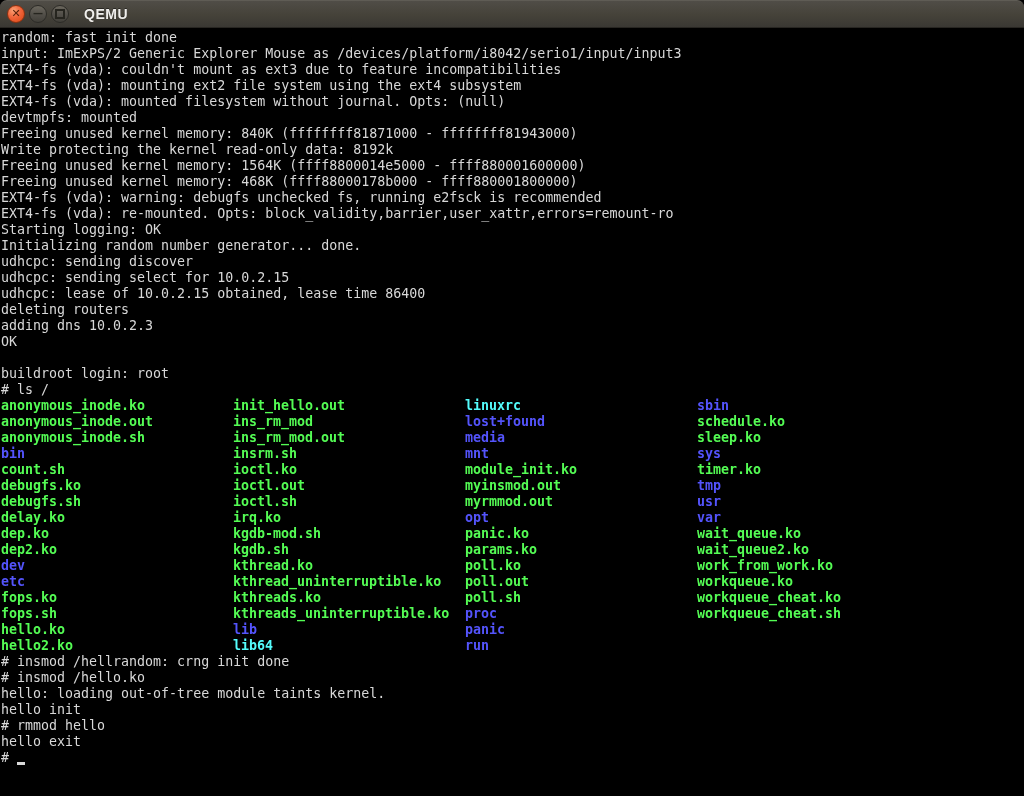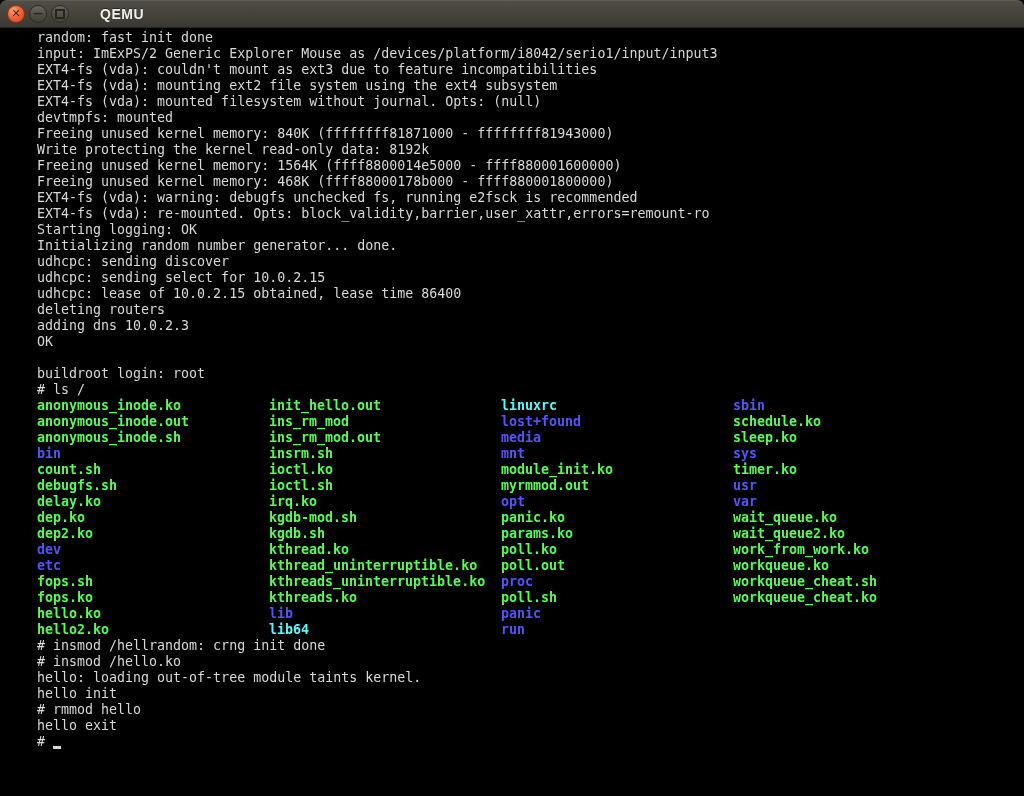--- a/index.html
+++ b/index.html
@@ -21,33 +21,33 @@
     background:radial-gradient(circle at 35% 28%,#fba275 0%,#f0643a 45%,#d84714 100%);
     border:1px solid #8f3110;}
   .wbtn.close .glyph{color:#59200a;font:bold 11px/11px "DejaVu Sans",sans-serif;margin-top:-1px;}
   .wbtn.plain{
     background:linear-gradient(#6b675d 0%,#53504a 50%,#413f39 100%);
     border:1px solid #2c2b27;}
   .wbtn.plain .glyph{color:#26251f;font:bold 10px/10px "DejaVu Sans",sans-serif;}
   .wbtn .sq{width:6px;height:6px;border:2px solid #26251f;display:block;}
   .title{
     color:#f0efec;font:bold 14px/14px "Liberation Sans",sans-serif;
-    margin-left:31px;text-shadow:0 -1px 0 rgba(0,0,0,.45);
+    margin-left:15px;text-shadow:0 -1px 0 rgba(0,0,0,.45);
     letter-spacing:.5px;
   }
 
   
   .terminal{
     width:1024px;height:768px;box-sizing:border-box;
     background:#000;overflow:hidden;
     padding:2px 0 0 1px;
     font-family:"DejaVu Sans Mono",monospace;
     font-size:13.3px;line-height:16px;
   }
-  .tl{height:16px;white-space:pre;margin-left:36px;}
+  .tl{height:16px;white-space:pre;}
   .c-fg{color:var(--fg,#d8d8d8);}
   .c-green{color:var(--green,#54fc54);}
   .c-blue{color:var(--blue,#5454fc);}
   .c-cyan{color:var(--cyan,#54fcfc);}
   .cell{display:inline-block;font-weight:bold;vertical-align:top;}
   .cell.w{width:232px;}
   .cursor{
     display:inline-block;width:8px;height:3px;
     background:var(--fg,#d8d8d8);vertical-align:bottom;margin-bottom:1px;
   }
@@ -93,28 +93,29 @@
       <div class="tl"><span class="c-fg">adding dns 10.0.2.3</span></div>
       <div class="tl"><span class="c-fg">OK</span></div>
       <div class="tl"><span class="c-fg"></span></div>
       <div class="tl"><span class="c-fg">buildroot login: root</span></div>
       <div class="tl"><span class="c-fg"># ls /</span></div>
       <div class="tl"><span class="cell c-green w">anonymous_inode.ko</span><span class="cell c-green w">init_hello.out</span><span class="cell c-cyan w">linuxrc</span><span class="cell c-blue">sbin</span></div>
       <div class="tl"><span class="cell c-green w">anonymous_inode.out</span><span class="cell c-green w">ins_rm_mod</span><span class="cell c-blue w">lost+found</span><span class="cell c-green">schedule.ko</span></div>
       <div class="tl"><span class="cell c-green w">anonymous_inode.sh</span><span class="cell c-green w">ins_rm_mod.out</span><span class="cell c-blue w">media</span><span class="cell c-green">sleep.ko</span></div>
       <div class="tl"><span class="cell c-blue w">bin</span><span class="cell c-green w">insrm.sh</span><span class="cell c-blue w">mnt</span><span class="cell c-blue">sys</span></div>
       <div class="tl"><span class="cell c-green w">count.sh</span><span class="cell c-green w">ioctl.ko</span><span class="cell c-green w">module_init.ko</span><span class="cell c-green">timer.ko</span></div>
+      <div class="tl"><span class="cell c-green w">debugfs.ko</span><span class="cell c-green w">ioctl.out</span><span class="cell c-green w">myinsmod.out</span><span class="cell c-blue">tmp</span></div>
       <div class="tl"><span class="cell c-green w">debugfs.sh</span><span class="cell c-green w">ioctl.sh</span><span class="cell c-green w">myrmmod.out</span><span class="cell c-blue">usr</span></div>
       <div class="tl"><span class="cell c-green w">delay.ko</span><span class="cell c-green w">irq.ko</span><span class="cell c-blue w">opt</span><span class="cell c-blue">var</span></div>
       <div class="tl"><span class="cell c-green w">dep.ko</span><span class="cell c-green w">kgdb-mod.sh</span><span class="cell c-green w">panic.ko</span><span class="cell c-green">wait_queue.ko</span></div>
       <div class="tl"><span class="cell c-green w">dep2.ko</span><span class="cell c-green w">kgdb.sh</span><span class="cell c-green w">params.ko</span><span class="cell c-green">wait_queue2.ko</span></div>
       <div class="tl"><span class="cell c-blue w">dev</span><span class="cell c-green w">kthread.ko</span><span class="cell c-green w">poll.ko</span><span class="cell c-green">work_from_work.ko</span></div>
       <div class="tl"><span class="cell c-blue w">etc</span><span class="cell c-green w">kthread_uninterruptible.ko</span><span class="cell c-green w">poll.out</span><span class="cell c-green">workqueue.ko</span></div>
+      <div class="tl"><span class="cell c-green w">fops.ko</span><span class="cell c-green w">kthreads.ko</span><span class="cell c-green w">poll.sh</span><span class="cell c-green">workqueue_cheat.ko</span></div>
       <div class="tl"><span class="cell c-green w">fops.sh</span><span class="cell c-green w">kthreads_uninterruptible.ko</span><span class="cell c-blue w">proc</span><span class="cell c-green">workqueue_cheat.sh</span></div>
-      <div class="tl"><span class="cell c-green w">fops.ko</span><span class="cell c-green w">kthreads.ko</span><span class="cell c-green w">poll.sh</span><span class="cell c-green">workqueue_cheat.ko</span></div>
       <div class="tl"><span class="cell c-green w">hello.ko</span><span class="cell c-blue w">lib</span><span class="cell c-blue w">panic</span></div>
       <div class="tl"><span class="cell c-green w">hello2.ko</span><span class="cell c-cyan w">lib64</span><span class="cell c-blue w">run</span></div>
       <div class="tl"><span class="c-fg"># insmod /hellrandom: crng init done</span></div>
       <div class="tl"><span class="c-fg"># insmod /hello.ko</span></div>
       <div class="tl"><span class="c-fg">hello: loading out-of-tree module taints kernel.</span></div>
       <div class="tl"><span class="c-fg">hello init</span></div>
       <div class="tl"><span class="c-fg"># rmmod hello</span></div>
       <div class="tl"><span class="c-fg">hello exit</span></div>
       <div class="tl"><span class="c-fg"># </span><span class="cursor"></span></div>
     </div>

